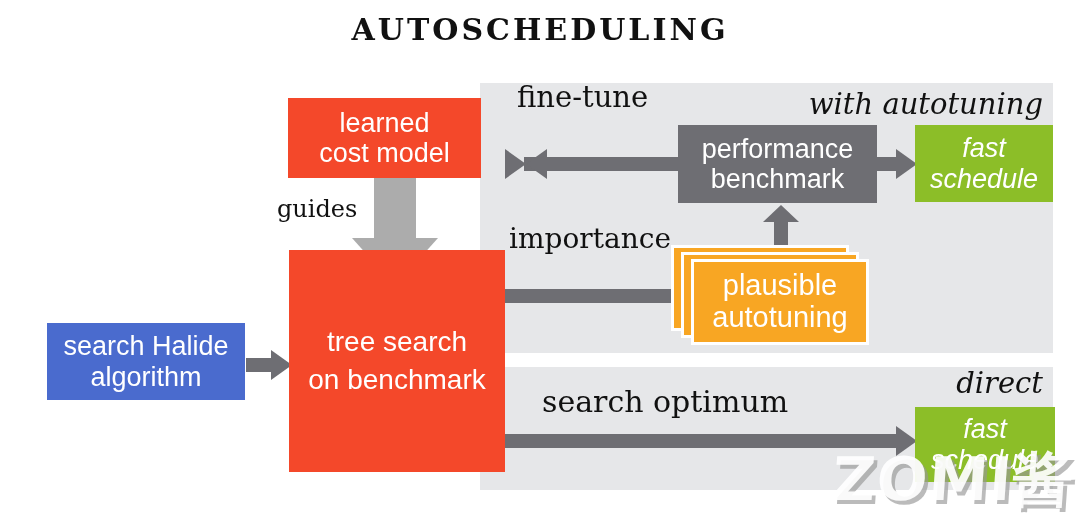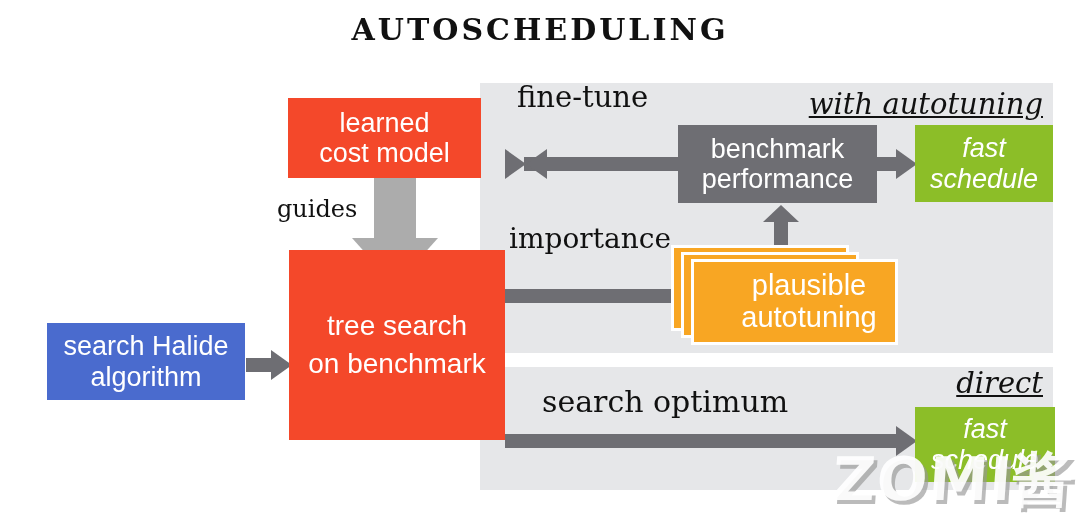--- a/index.html
+++ b/index.html
@@ -25,42 +25,42 @@
     position:absolute; display:flex; flex-direction:column;
     align-items:center; justify-content:center; text-align:center;
     color:var(--white); line-height:1.12;
   }
   .box-red{background:var(--red);}
   .box-blue{background:var(--blue);}
   .box-green{background:var(--green);font-style:italic;}
   .box-gray{background:var(--dark-gray);}
 
   .box-lcm{left:288px; top:98px; width:193px; height:80px; font-size:27px;}
-  .box-tree{left:289px; top:250px; width:216px; height:190px; font-size:28px; line-height:1.35;}
+  .box-tree{left:289px; top:250px; width:216px; height:222px; font-size:28px; line-height:1.35;}
   .box-input{left:47px; top:323px; width:198px; height:77px; font-size:27px;}
   .box-input .b2{font-weight:normal;}
   .box-bench{left:678px; top:125px; width:199px; height:78px; font-size:27px;}
   .box-fast-top{left:915px; top:125px; width:138px; height:77px; font-size:27px;}
   .box-fast-bot{left:915px; top:407px; width:140px; height:75px; font-size:27px;}
 
   .card{
     position:absolute; width:172px; height:80px; background:var(--orange);
     border:3px solid var(--white);
   }
   .card-back{left:671px; top:245px;}
   .card-mid{left:681px; top:252px;}
   .card-front{left:691px; top:259px; display:flex; flex-direction:column;
     align-items:center; justify-content:center; color:var(--white);
-    font-size:29px; line-height:1.1; text-align:center;padding-left:29px;}
+    font-size:29px; line-height:1.1; text-align:center;}
 
   .lbl{
     position:absolute; color:var(--text-black);
     font-family:"DejaVu Serif", serif; font-size:29px; white-space:nowrap;
   }
-  .lbl-italic{font-style:italic;text-decoration:underline;}
+  .lbl-italic{font-style:italic;}
   .lbl-finetune{left:517px; top:80px;}
   .lbl-autotuning{right:37px; top:87px; text-align:right;}
   .lbl-guides{left:277px; top:195px; font-size:24px;}
   .lbl-importance{left:498px; top:225px; width:184px; white-space:normal;
     text-align:center; font-size:28px; line-height:1.0;}
   .lbl-search{left:542px; top:384px; font-size:30px;}
   .lbl-direct{right:37px; top:366px; text-align:right;}
 
   
   .h-arrow{position:absolute; height:30px;}
@@ -159,22 +159,22 @@
     <span>tree search</span>
     <span>on benchmark</span>
   </div>
 
   <div class="box box-blue box-input">
     <span class="b1">search Halide</span>
     <span class="b2">algorithm</span>
   </div>
 
   <div class="box box-gray box-bench">
+    <span>performance</span>
     <span>benchmark</span>
-    <span>performance</span>
   </div>
 
   <div class="box box-green box-fast-top">
     <span>fast</span>
     <span>schedule</span>
   </div>
 
   <div class="box box-green box-fast-bot">
     <span>fast</span>
     <span>schedule</span>

